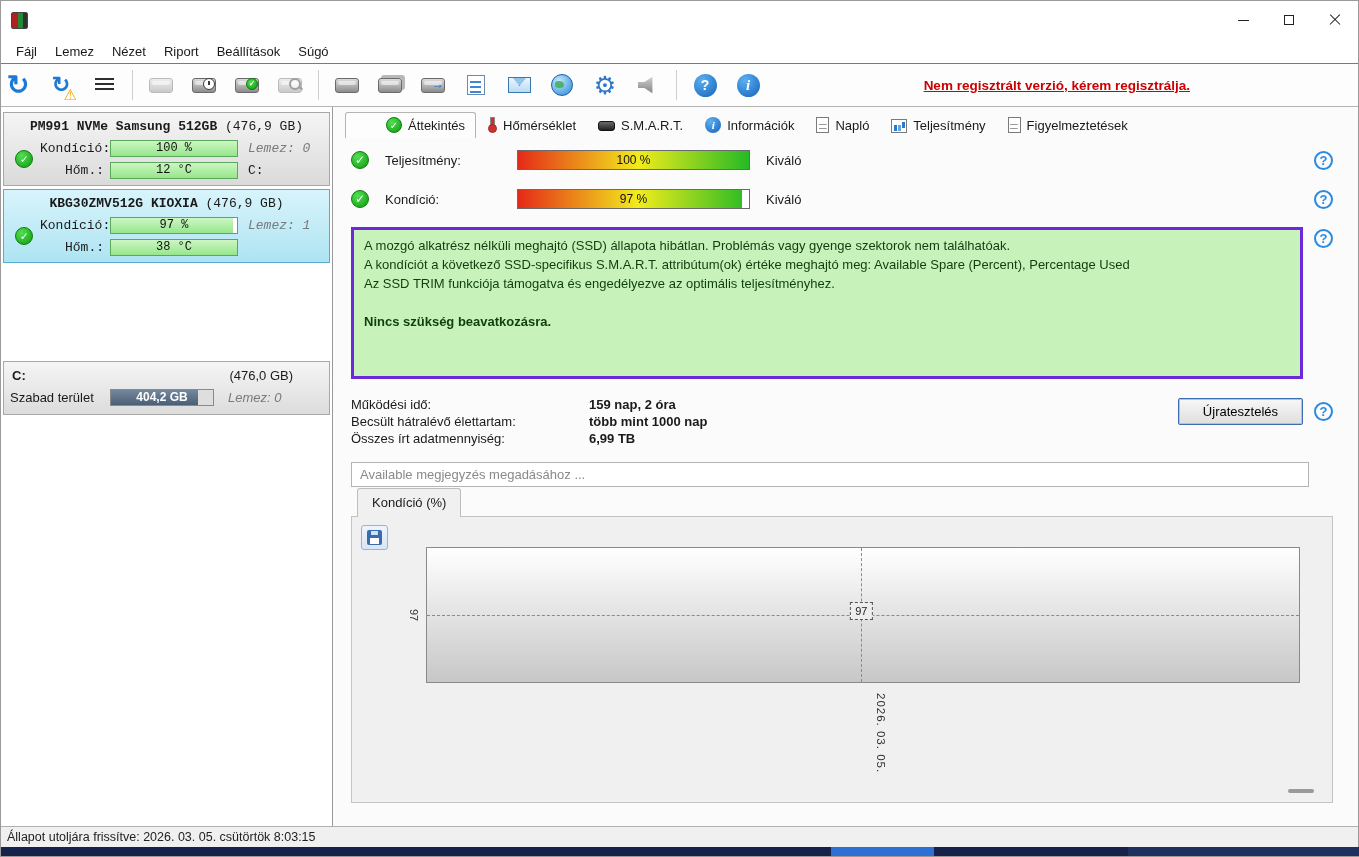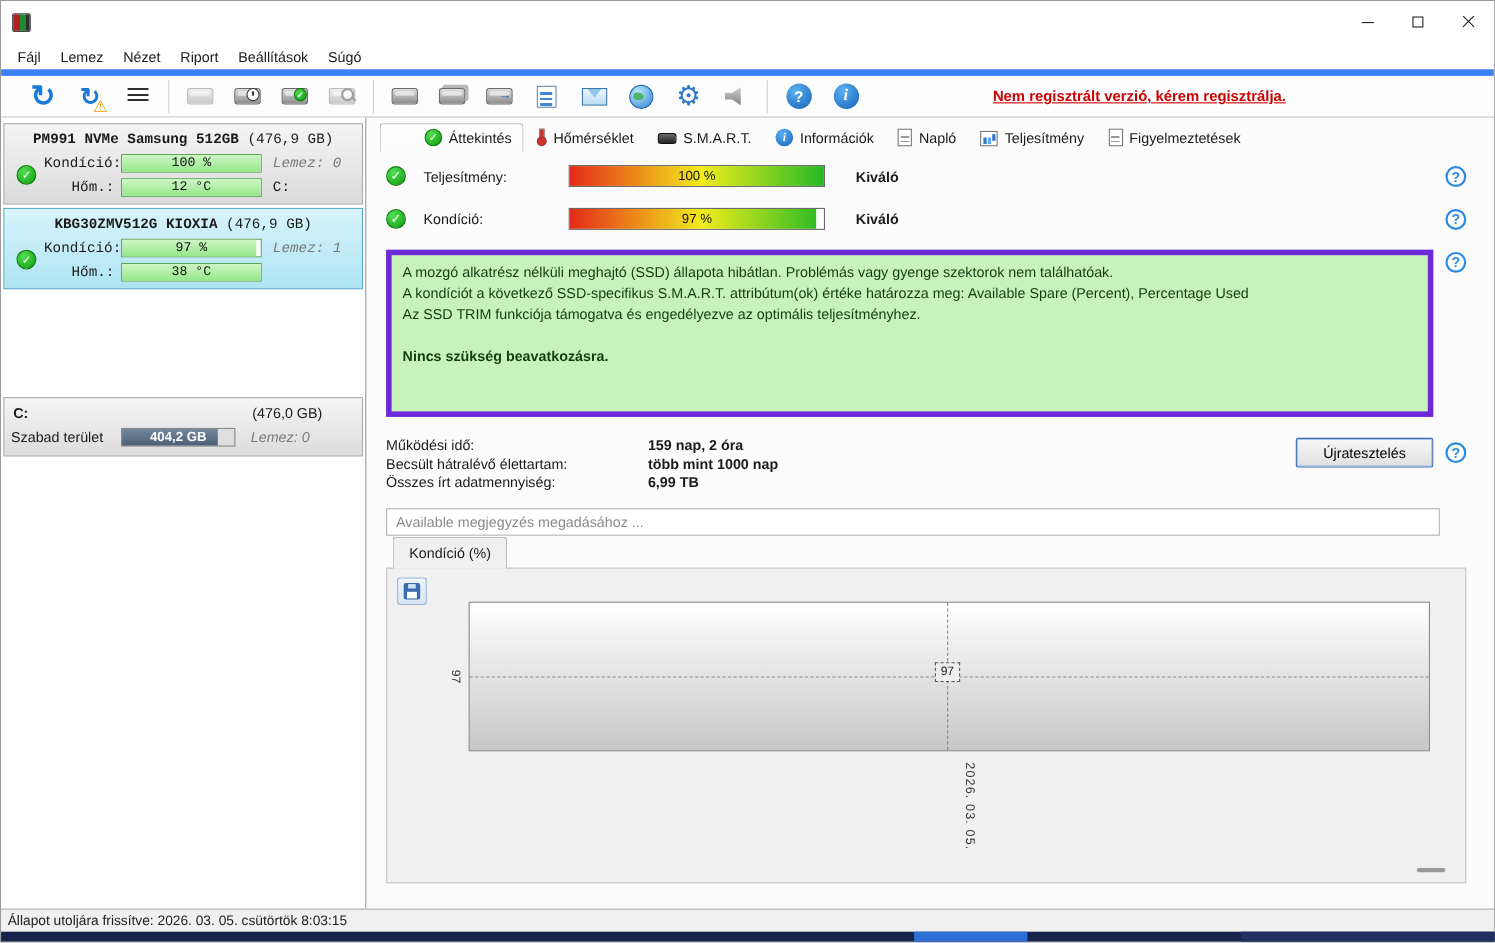--- a/index.html
+++ b/index.html
@@ -22,22 +22,22 @@
   .glyph-max { width:10px; height:10px; border:1.4px solid #222; display:block; }
   .glyph-close { width:12px; height:12px; position:relative; display:block; }
   .glyph-close::before,.glyph-close::after { content:""; position:absolute; left:-1px; top:5px; width:14px; height:1.4px; background:#222; }
   .glyph-close::before { transform:rotate(45deg); } .glyph-close::after { transform:rotate(-45deg); }
 
   
   .menubar { height:24px; background:#fff; display:flex; align-items:center; padding-left:6px; flex:0 0 auto; }
   .menu-item { padding:2px 9px; cursor:default; }
 
   
-  .toolbar { height:44px; background:#fdfdfd; border-top:6px solid #3b82f6; border-bottom:1px solid #b4b4b4;
-    display:flex; align-items:center; padding:0 21px; gap:9px; flex:0 0 auto; }
+  .toolbar { height:44px; background:#fdfdfd; border-top:1px solid #3b82f6; border-bottom:1px solid #b4b4b4;
+    display:flex; align-items:center; padding:0 0; gap:9px; flex:0 0 auto; }
   .tbtn { width:34px; height:34px; display:flex; align-items:center; justify-content:center; background:transparent; border:none; position:relative; cursor:pointer; }
   .tsep { width:1px; height:30px; background:#cfcfcf; margin:0 2px; }
   .dim { opacity:.45; }
   .ic-refresh { font-size:27px; font-weight:bold; color:#1a7ad6; line-height:1; }
   .ic-refresh::after { content:"↻"; }
   .warn-badge { position:absolute; right:1px; bottom:0; font-size:15px; color:#f2a300; line-height:1; }
   .warn-badge::after { content:"⚠"; }
   .ic-lines { width:19px; height:15px; background:repeating-linear-gradient(to bottom,#2e2e2e 0 2px,transparent 2px 5px); }
   .disk-ico { width:24px; height:15px; border-radius:3px; border:1px solid #6a6a6a; background:linear-gradient(#dcdcdc,#8c8c8c); position:relative; }
   .disk-ico::before { content:""; position:absolute; left:2px; right:2px; top:2px; height:4px; background:rgba(255,255,255,.55); border-radius:2px; }
@@ -116,28 +116,28 @@
   .ti-doc { width:13px; height:16px; background:#fff; border:1px solid #7a7a7a; background-image:repeating-linear-gradient(to bottom,transparent 0 3px,#9a9a9a 3px 4px); background-size:70% 70%; background-position:center 3px; background-repeat:no-repeat; }
   .ti-chart { width:16px; height:14px; background:#fff; border:1px solid #7a7a7a; position:relative; }
   .ti-chart::before { content:""; position:absolute; left:2px; bottom:1px; width:3px; height:6px; background:#2e78c8; box-shadow:4px 0 0 0 #5aa8e8, 8px -3px 0 0 #2e78c8; }
 
   .overview { flex:1; padding:7px 25px 0 18px; display:flex; flex-direction:column; min-height:0; }
   .orow { display:flex; align-items:center; height:30px; margin-bottom:9px; }
   .orow .olabel { width:132px; margin-left:16px; }
   .gbar { width:233px; height:20px; border:1px solid #6a6a6a; position:relative; background:#fff; flex:0 0 auto; }
   .gbar .gfill { position:absolute; left:0; top:0; bottom:0; background:linear-gradient(90deg,#e42a18,#f2ec1c 52%,#25ba25); background-size:231px 100%; }
   .gbar .gtext { position:relative; display:block; text-align:center; font-size:12px; line-height:18px; color:#111; }
-  .orating { font-weight:bold; margin-left:28px; }
+  .orating { font-weight:normal; margin-left:16px; }
   .flex1 { flex:1; }
   .icon-help { width:19px; height:19px; border-radius:50%; border:2px solid #2a8ae0; color:#2a8ae0; display:inline-flex; align-items:center; justify-content:center; font-weight:bold; font-size:13px; flex:0 0 auto; cursor:pointer; }
   .icon-help::after { content:"?"; }
 
   .sect { display:flex; align-items:flex-start; margin-top:4px; }
   .helpcol { width:30px; display:flex; justify-content:flex-end; padding-top:2px; }
-  .greenbox { flex:1; height:152px; background:#c7f2ba; border:5px solid #6d28d9; color:#0f3f0f; padding:6px 10px; line-height:19px; }
+  .greenbox { flex:1; height:152px; background:#c7f2ba; border:3px solid #6d28d9; color:#0f3f0f; padding:6px 10px; line-height:19px; }
   .greenbox .boldline { font-weight:bold; margin-top:19px; }
 
   .statsrow { display:flex; align-items:flex-start; margin-top:18px; }
   .stats { display:grid; grid-template-columns:238px auto; row-gap:2px; }
   .stats .sval { font-weight:bold; }
   .retest { height:27px; padding:0 24px; margin-top:1px; font-size:13px; font-family:Liberation Sans, sans-serif;
     background:linear-gradient(#f7f7f7,#dfdfdf); border:1px solid #3c6cb4; box-shadow:0 0 0 1px #a9c4e4 inset; border-radius:2px; cursor:pointer; }
   .statsrow .helpcol { padding-top:5px; }
 
   .comment { height:25px; margin-top:16px; margin-right:24px; border:1px solid #b4b4b4; background:#fff; color:#8a8a8a; padding:4px 8px; white-space:nowrap; overflow:hidden; cursor:text; }
@@ -397,21 +397,21 @@
               <span class="gtext">97 %</span>
             </span>
           <span class="orating">Kiváló</span>
           <span class="flex1"></span>
           <span class="icon-help"></span>
         </div>
 
         <div class="sect">
           <div class="greenbox">
             <div>A mozgó alkatrész nélküli meghajtó (SSD) állapota hibátlan. Problémás vagy gyenge szektorok nem találhatóak.</div>
-            <div>A kondíciót a következő SSD-specifikus S.M.A.R.T. attribútum(ok) értéke határozza meg:  Available Spare (Percent), Percentage Used</div>
+            <div>A kondíciót a következő SSD-specifikus S.M.A.R.T. attribútum(ok) értéke meghajtó meg:  Available Spare (Percent), Percentage Used</div>
             <div>Az SSD TRIM funkciója támogatva és engedélyezve az optimális teljesítményhez.</div>
             <div class="boldline">Nincs szükség beavatkozásra.</div>
           </div>
           <div class="helpcol">
               <span class="icon-help"></span>
             </div>
         </div>
 
         <div class="statsrow">
           <div class="stats">

